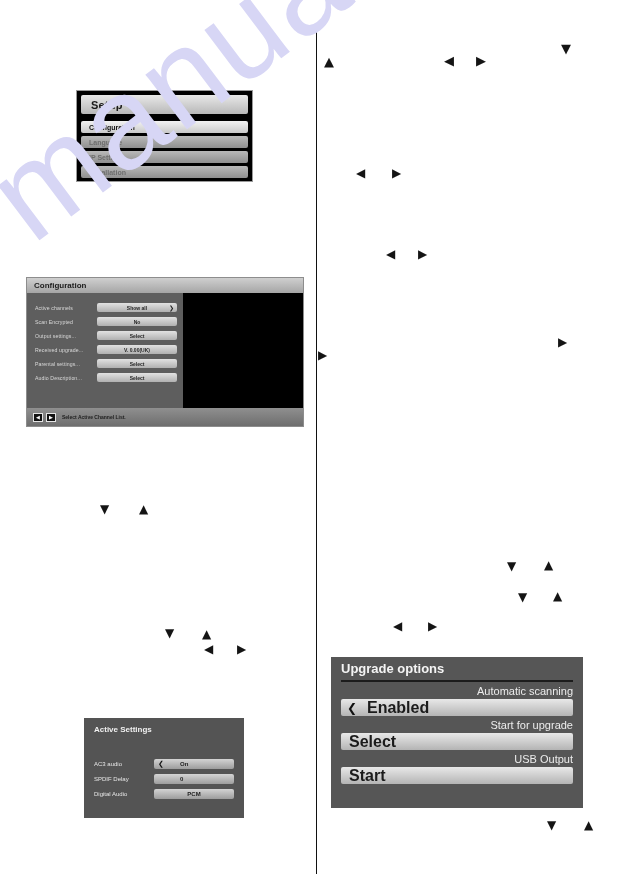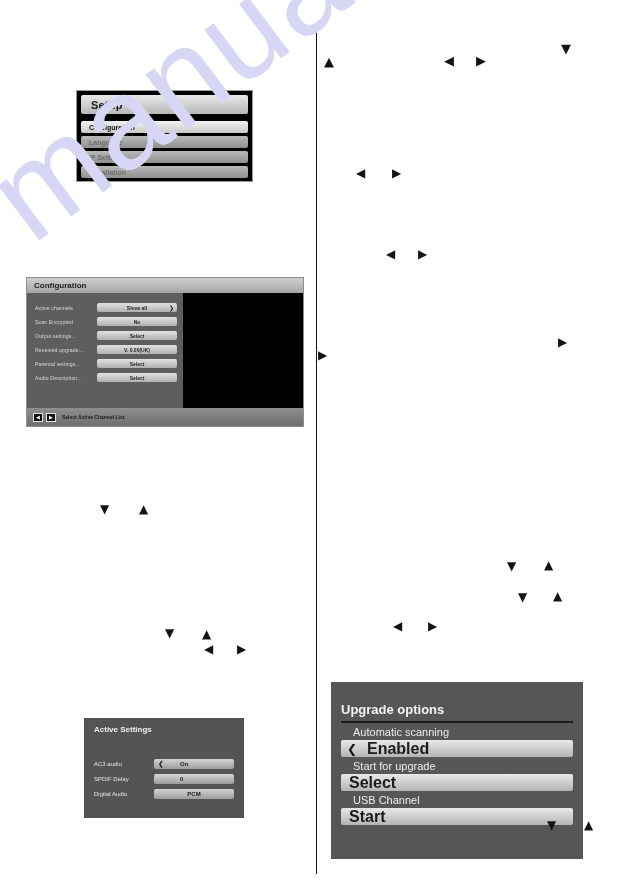--- a/index.html
+++ b/index.html
@@ -109,28 +109,28 @@
   }
   .out-value span.v{font-size:6px;color:#1d1d1d;font-weight:bold;margin-left:26px;}
   .out-value.center span.v{margin:0 auto;}
   .out-value .lchev{
     position:absolute;left:4px;font-size:7px;color:#141414;font-weight:bold;
     font-family:"DejaVu Sans", sans-serif;line-height:1;
   }
 
   
   .osd-upgrade{
-    position:absolute;left:331px;top:682px;width:252px;height:177px;
-    background:#565656;z-index:3;box-sizing:border-box;padding:20px 10px 0 10px;
+    position:absolute;left:331px;top:657px;width:252px;height:151px;
+    background:#565656;z-index:3;box-sizing:border-box;padding:4px 10px 0 10px;
   }
   .osd-upgrade .uhead{
     font-size:13px;color:#f4f4f4;font-weight:bold;padding-bottom:4px;
     border-bottom:2px solid #1c1c1c;margin-bottom:3px;
   }
-  .u-section{font-size:11px;color:#ececec;margin:3px 0 2px 12px;}
+  .u-section{font-size:11px;color:#ececec;margin:3px 0 2px 3px;text-align:right;}
   .u-field{
     height:17px;border-radius:2px;position:relative;display:flex;align-items:center;
     background:linear-gradient(#e8e8e8,#b4b4b4);
   }
   .u-field span.v{font-size:16px;color:#1b1b1b;font-weight:bold;margin-left:8px;}
   .u-field.hasarrow span.v{margin-left:26px;}
   .u-field .lchev{
     position:absolute;left:6px;font-size:12px;color:#111;font-weight:bold;
     font-family:"DejaVu Sans", sans-serif;line-height:1;
   }
@@ -260,21 +260,21 @@
     <div class="u-field hasarrow">
       <span class="lchev">❮</span>
       <span class="v">Enabled</span>
     </div>
 
     <div class="u-section">Start for upgrade</div>
     <div class="u-field">
       <span class="v">Select</span>
     </div>
 
-    <div class="u-section">USB Channel</div>
+    <div class="u-section">USB Output</div>
     <div class="u-field">
       <span class="v">Start</span>
     </div>
   </div>
 
   <div id="arrow-layer">
       <span class="arw" style="left: 324px; top: 55px; font-size: 13px;">▲</span>
       <span class="arw" style="left: 444px; top: 54px; font-size: 13px;">◀</span>
       <span class="arw" style="left: 476px; top: 54px; font-size: 13px;">▶</span>
       <span class="arw" style="left: 561px; top: 42px; font-size: 13px;">▼</span>

